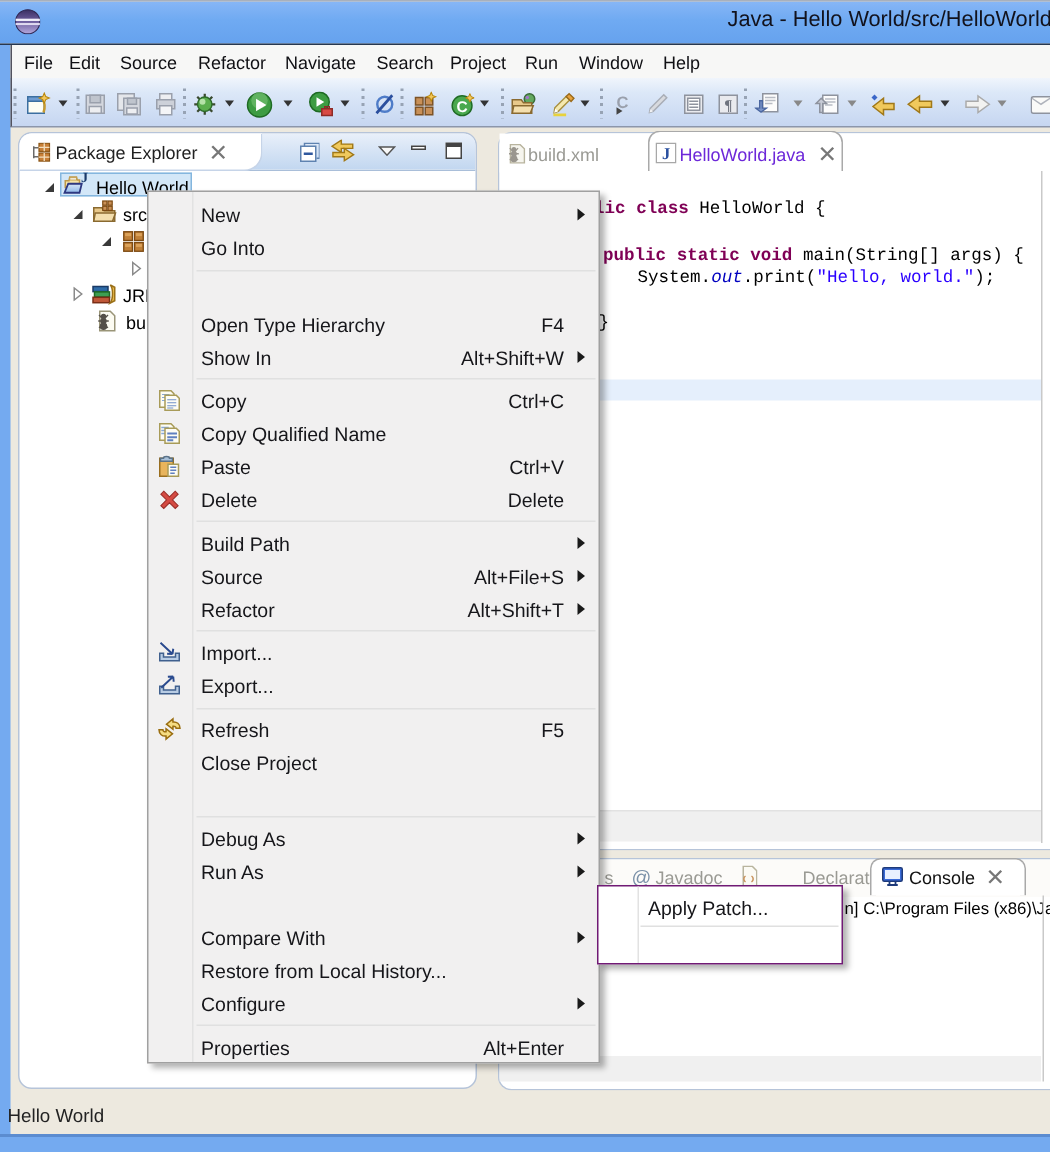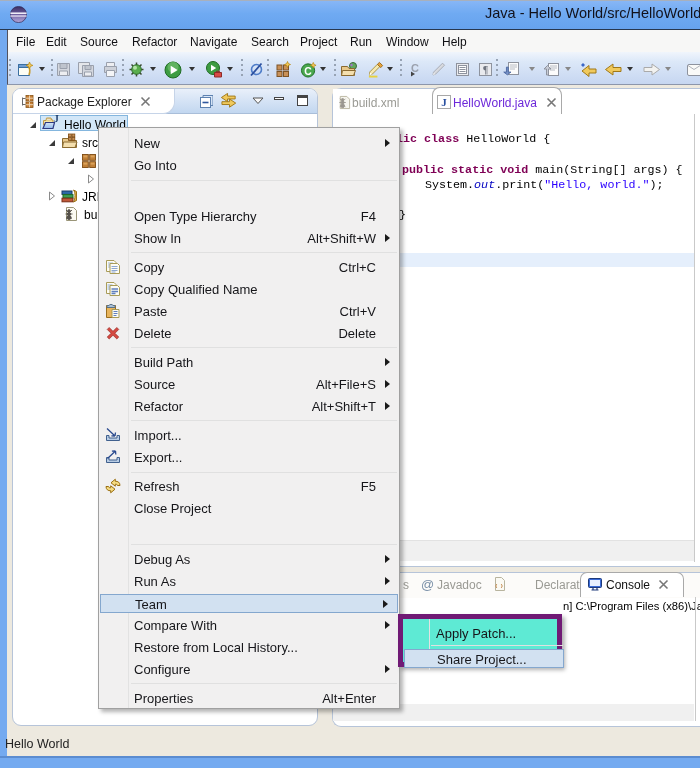--- a/index.html
+++ b/index.html
@@ -52,22 +52,22 @@
   border:1px solid #A0A0A0; box-shadow:3px 3px 4px rgba(0,0,0,0.3); }
 #ctxgutter { left:29px; top:0px; width:1px; height:580px; background:#E2E2E2; }
 .mitem { position:absolute; left:0px; width:300px; height:22px; font-size:13px; color:#16161A; }
 .mitem .lbl { position:absolute; left:35px; top:4px; }
 .mitem .sc { position:absolute; right:23px; top:4px; }
 .mitem .arr { position:absolute; right:9px; top:7px; width:0; height:0;
   border-top:4px solid transparent; border-bottom:4px solid transparent; border-left:5px solid #1A1A1A; }
 .msep { position:absolute; left:32px; width:266px; height:1px; background:#E0E0E0; }
 .hl { background:#D2E1F1; border:1px solid #84A7CE; }
 .micon { position:absolute; left:6px; top:3px; width:16px; height:16px; }
-#submenu { left:398px; top:614px; width:164px; height:53px; background:#5eead4;
-  border:5px solid #701a75; box-shadow:3px 3px 4px rgba(0,0,0,0.3); }
+#submenu { left:398px; top:590px; width:164px; height:53px; background:#ffffff;
+  border:1px solid #701a75; box-shadow:3px 3px 4px rgba(0,0,0,0.3); }
 
 
 .code { position:absolute; font-family:"Liberation Mono", monospace; font-size:11.7px; white-space:pre; color:#000; }
 .kw { color:#7F0055; font-weight:bold; }
 .str { color:#2A00FF; }
 .fld { color:#0000C0; font-style:italic; }
 
 
 .tabtxt { font-size:12px; color:#9A9A94; }
 </style>
@@ -526,24 +526,20 @@
     </div>
   <div class="msep" style="top:416px"></div>
   <div class="mitem" style="top:420px">
       <span class="lbl">Debug As</span>
       <span class="arr"></span>
     </div>
   <div class="mitem" style="top:442px">
       <span class="lbl">Run As</span>
       <span class="arr"></span>
     </div>
-  <div class="mitem hl" style="top:466px;left:1px;width:298px;height:19px">
-      <span class="lbl" style="left:34px;top:2px">Team</span>
-      <span class="arr" style="top:5px"></span>
-    </div>
   <div class="mitem" style="top:508px">
       <span class="lbl">Restore from Local History...</span>
     </div>
   <div class="mitem" style="top:486px">
       <span class="lbl">Compare With</span>
       <span class="arr"></span>
     </div>
   <div class="mitem" style="top:530px">
       <span class="lbl">Configure</span>
       <span class="arr"></span>
@@ -554,16 +550,13 @@
       <span class="sc">Alt+Enter</span>
     </div>
 </div>
 
 <div class="abs" id="submenu">
   <div class="abs" style="left:26px;top:0;width:1px;height:51px;background:#E2E2E2"></div>
   <div class="mitem" style="top:3px;width:162px">
       <span class="lbl" style="left:33px">Apply Patch...</span>
     </div>
   <div class="msep" style="top:26px;left:28px;width:132px"></div>
-  <div class="mitem hl" style="top:30px;left:1px;width:160px;height:19px">
-      <span class="lbl" style="left:32px;top:2px">Share Project...</span>
-    </div>
 </div>
 
 </body></html>

